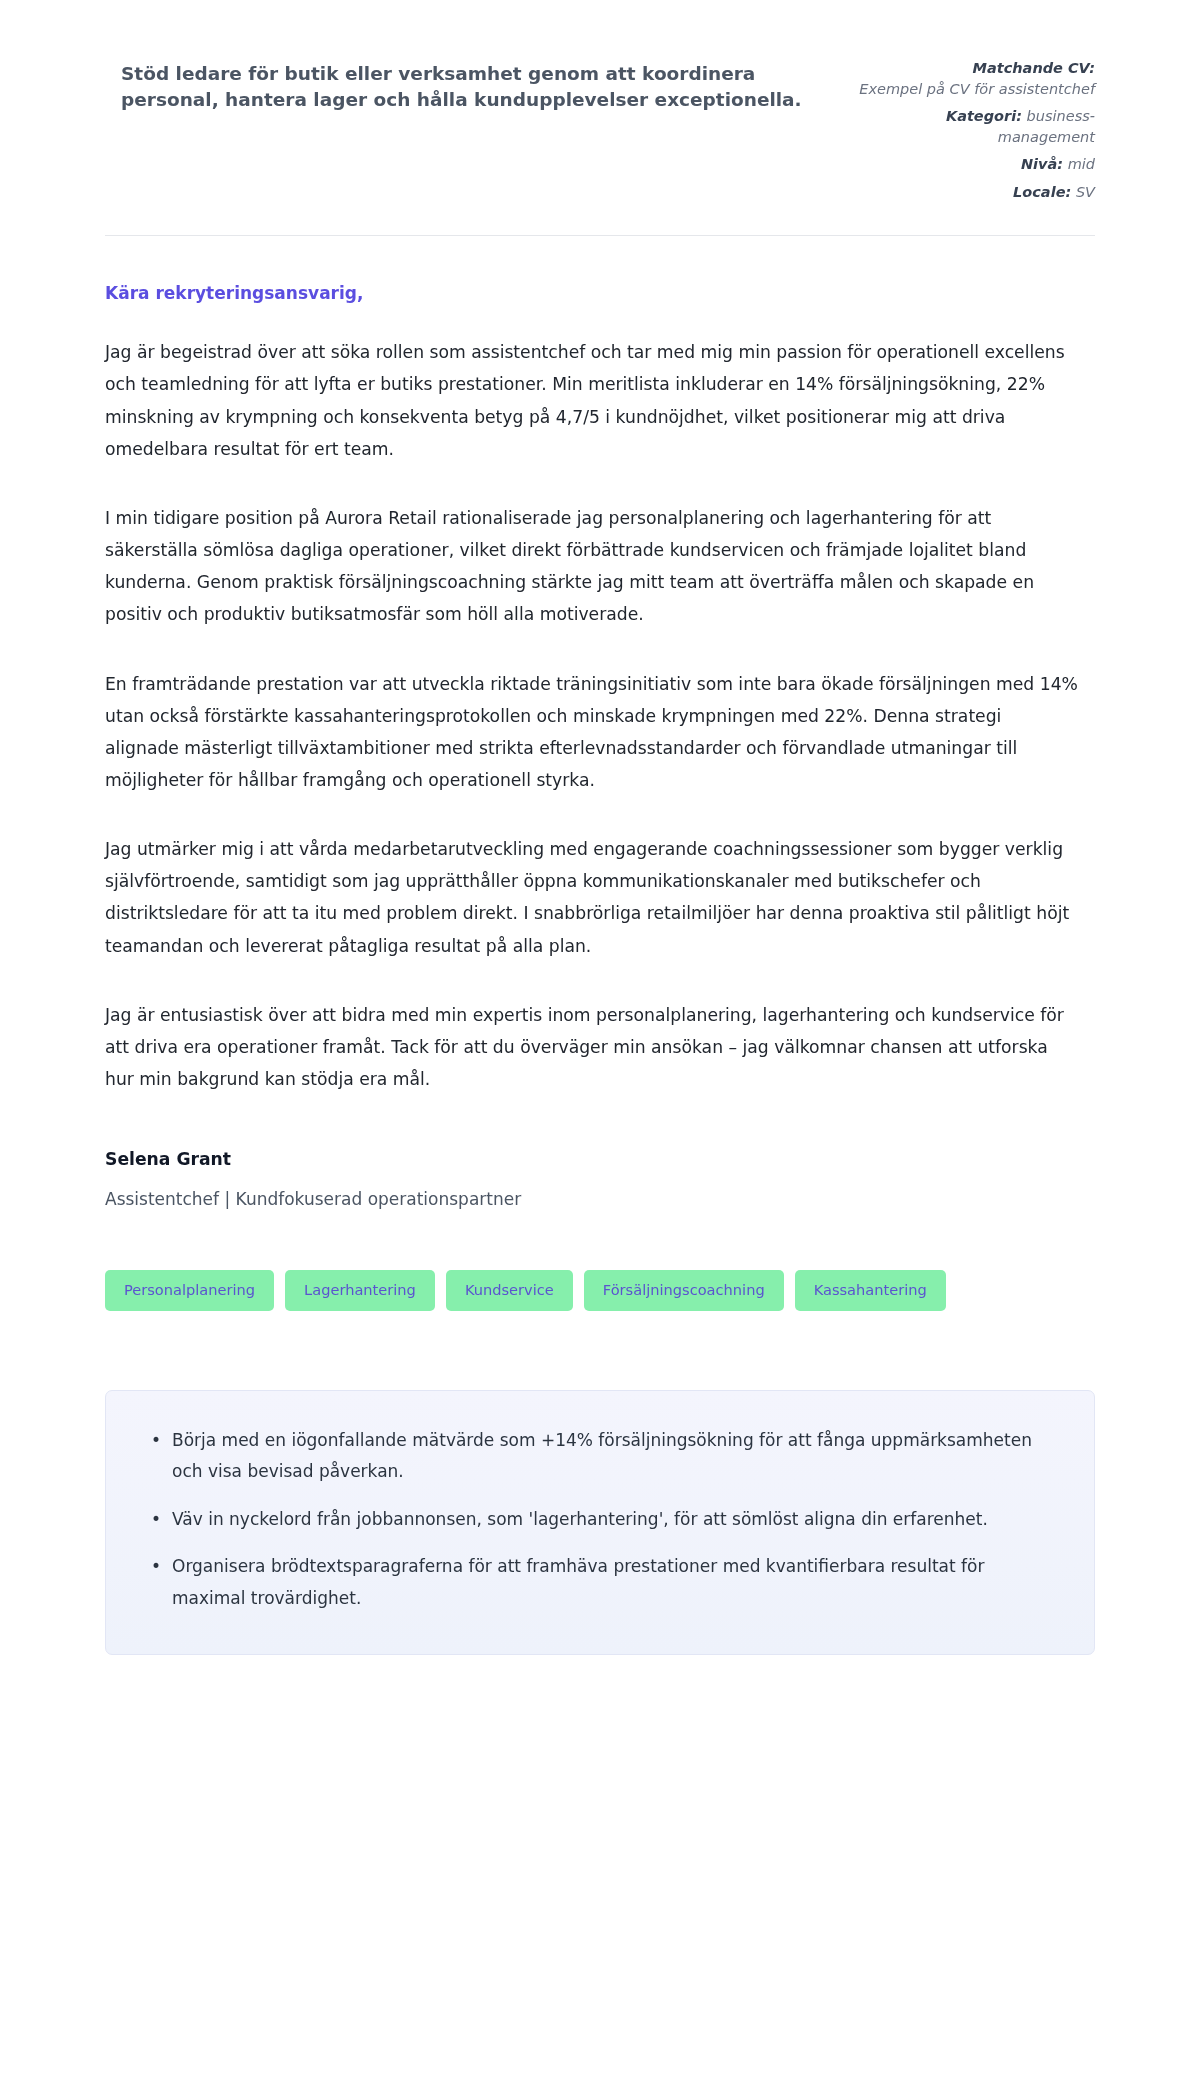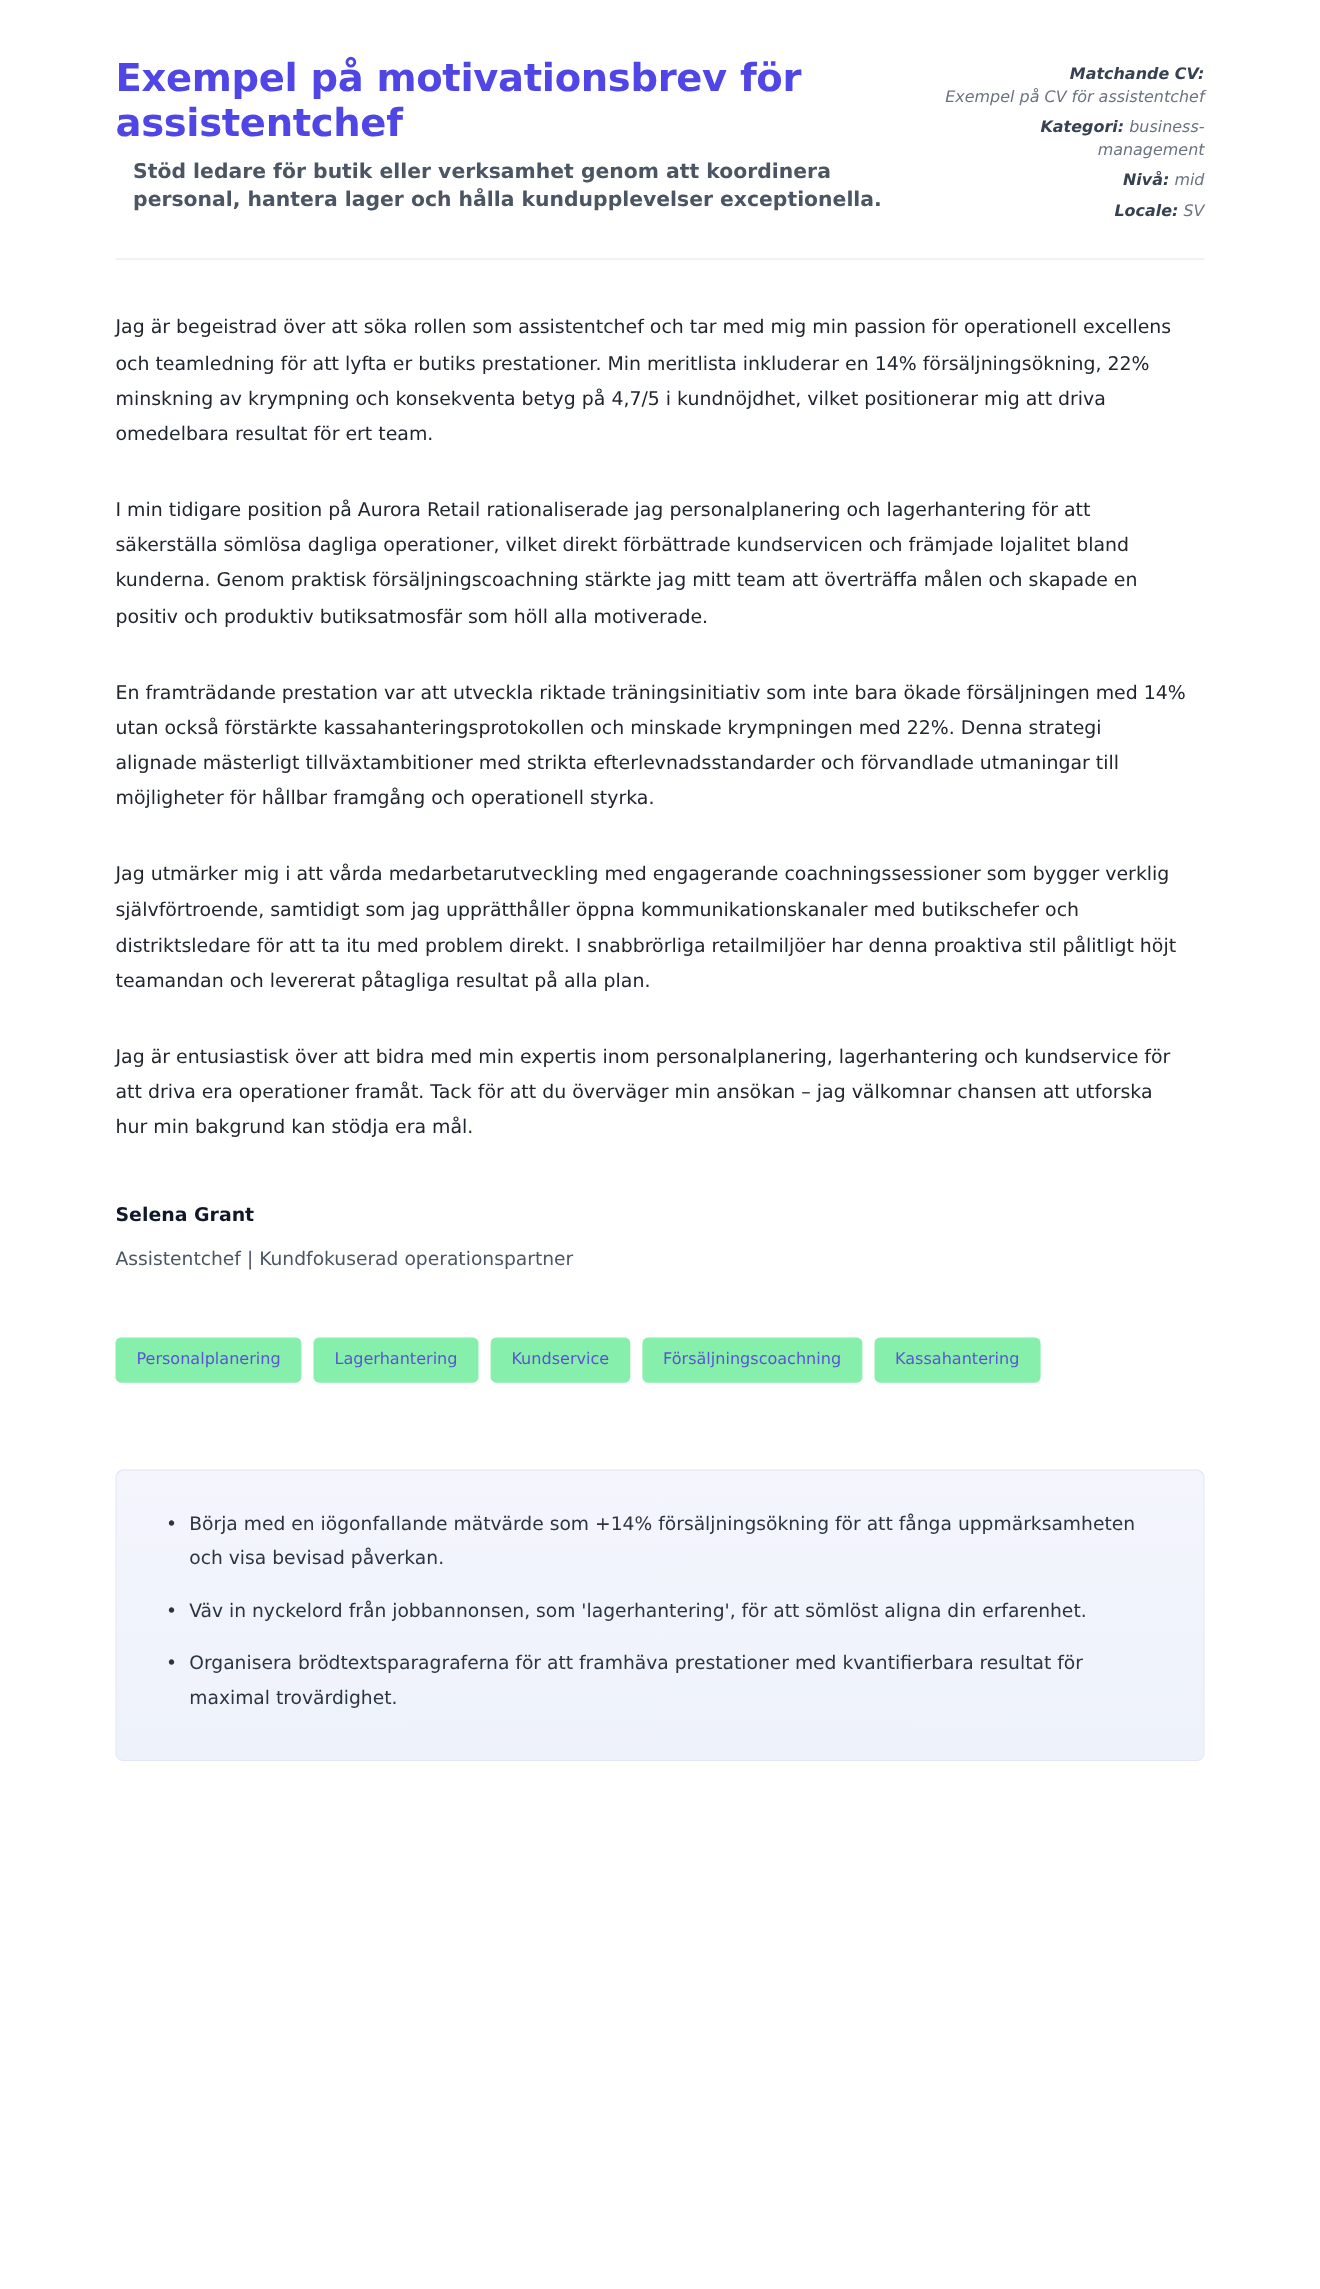--- a/index.html
+++ b/index.html
@@ -174,21 +174,20 @@
   }
 </style>
 </head>
 <body>
 
 <div class="page">
 
   <div class="header">
 
     <div class="header-left">
-      <h1 class="doc-title">Exempel på motivationsbrev för assistentchef</h1>
       <p class="doc-subtitle">Stöd ledare för butik eller verksamhet genom att koordinera personal, hantera lager och hålla kundupplevelser exceptionella.</p>
     </div>
 
     <div class="meta">
       <div class="meta-row">
         <span class="meta-label">Matchande CV:</span>
         <span class="meta-block-value">Exempel på CV för assistentchef</span>
       </div>
       <div class="meta-row">
         <span class="meta-label">Kategori:</span>
@@ -201,20 +200,21 @@
       <div class="meta-row">
         <span class="meta-label">Locale:</span>
         <span class="meta-value">SV</span>
       </div>
     </div>
   </div>
 
   <hr class="divider">
 
   <div class="letter">
+    <p class="salutation">Kära rekryteringsansvarig,</p>
 
     <p class="para">Jag är begeistrad över att söka rollen som assistentchef och tar med mig min passion för operationell excellens och teamledning för att lyfta er butiks prestationer. Min meritlista inkluderar en 14% försäljningsökning, 22% minskning av krympning och konsekventa betyg på 4,7/5 i kundnöjdhet, vilket positionerar mig att driva omedelbara resultat för ert team.</p>
     <p class="para">I min tidigare position på Aurora Retail rationaliserade jag personalplanering och lagerhantering för att säkerställa sömlösa dagliga operationer, vilket direkt förbättrade kundservicen och främjade lojalitet bland kunderna. Genom praktisk försäljningscoachning stärkte jag mitt team att överträffa målen och skapade en positiv och produktiv butiksatmosfär som höll alla motiverade.</p>
     <p class="para">En framträdande prestation var att utveckla riktade träningsinitiativ som inte bara ökade försäljningen med 14% utan också förstärkte kassahanteringsprotokollen och minskade krympningen med 22%. Denna strategi alignade mästerligt tillväxtambitioner med strikta efterlevnadsstandarder och förvandlade utmaningar till möjligheter för hållbar framgång och operationell styrka.</p>
     <p class="para">Jag utmärker mig i att vårda medarbetarutveckling med engagerande coachningssessioner som bygger verklig självförtroende, samtidigt som jag upprätthåller öppna kommunikationskanaler med butikschefer och distriktsledare för att ta itu med problem direkt. I snabbrörliga retailmiljöer har denna proaktiva stil pålitligt höjt teamandan och levererat påtagliga resultat på alla plan.</p>
     <p class="para">Jag är entusiastisk över att bidra med min expertis inom personalplanering, lagerhantering och kundservice för att driva era operationer framåt. Tack för att du överväger min ansökan – jag välkomnar chansen att utforska hur min bakgrund kan stödja era mål.</p>
   </div>
 
   <div class="signature">
     <p class="sig-name">Selena Grant</p>

